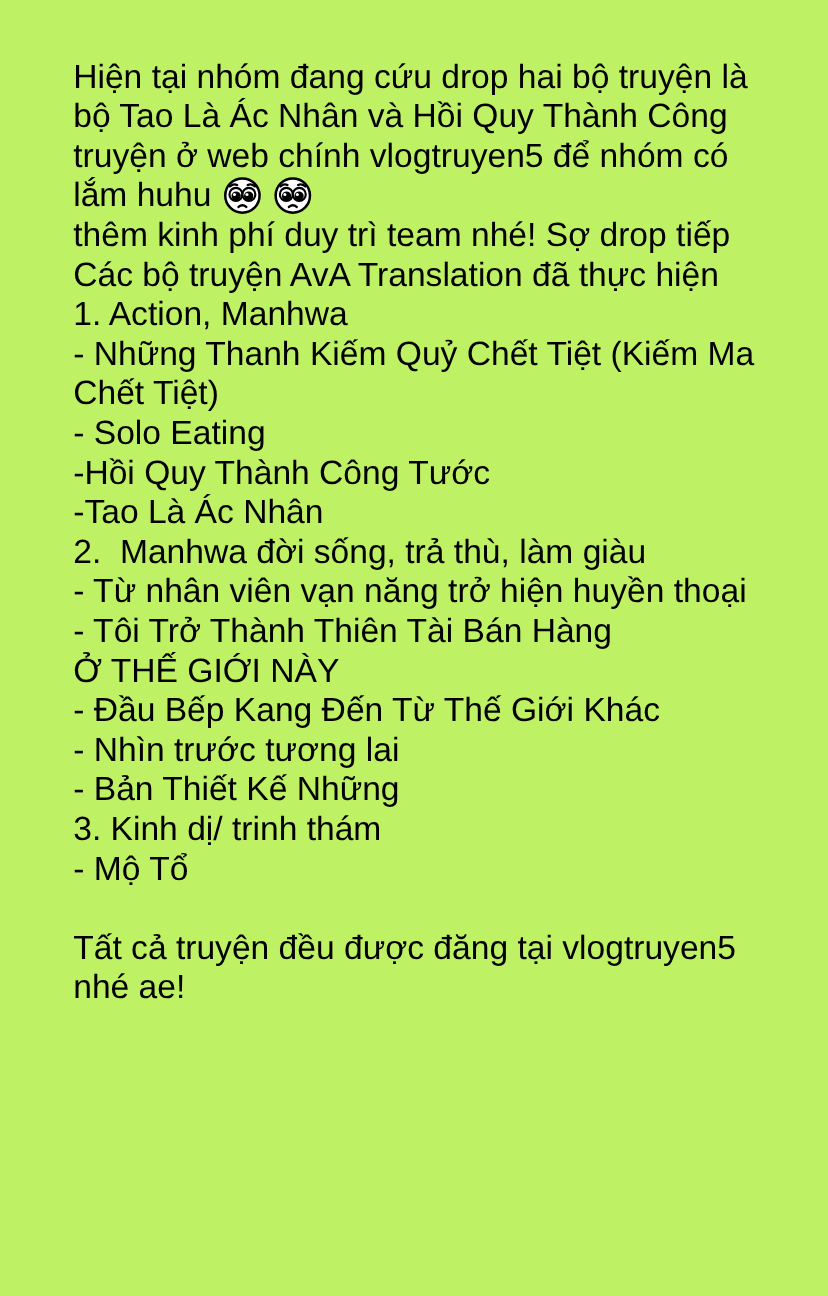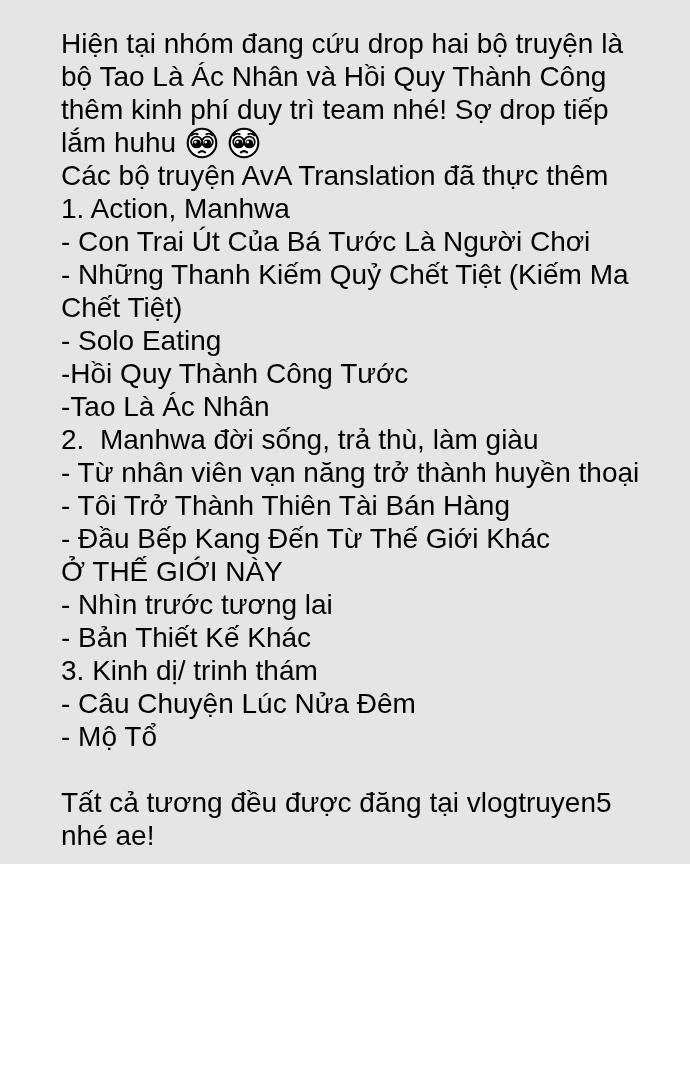--- a/index.html
+++ b/index.html
@@ -8,27 +8,27 @@
     background: #ffffff;
   }
   body {
     width: 690px;
     height: 1080px;
     overflow: hidden;
   }
   .page {
     box-sizing: border-box;
     width: 690px;
-    height: 864px;
-    padding: 27px 18px 0 61px;
+    height: 1080px;
+    padding: 47px 18px 0 61px;
     font-family: "Liberation Sans", "DejaVu Sans", sans-serif;
     font-size: 28px;
     line-height: 33px;
     color: #000000;
-    background: #e5e5e5;
+    background: #bef264;
   }
   .line {
     white-space: pre;
     height: 33px;
   }
   .emoji {
     display: inline-block;
     margin-left: 10px;
   }
   .emoji svg {
@@ -38,21 +38,21 @@
     display: inline-block;
   }
 </style>
 </head>
 <body>
 
 <div class="page">
   <div id="announcement">
       <div class="line"><span>Hiện tại nhóm đang cứu drop hai bộ truyện là</span></div>
       <div class="line"><span>bộ Tao Là Ác Nhân và Hồi Quy Thành Công</span></div>
-      <div class="line"><span>thêm kinh phí duy trì team nhé! Sợ drop tiếp</span></div>
+      <div class="line"><span>truyện ở web chính vlogtruyen5 để nhóm có</span></div>
       <div class="line"><span>lắm huhu</span><span class="emoji"><svg viewBox="0 0 32 32" xmlns="http://www.w3.org/2000/svg" fill="none">
             <circle cx="16" cy="16" r="14.3" fill="#ffffff" stroke="#000000" stroke-width="2.1"></circle>
             <path d="M5.6,8.4 Q8.6,5.6 11.6,7.2" stroke="#000000" stroke-width="1.9" stroke-linecap="round"></path>
             <path d="M20.4,7.2 Q23.4,5.6 26.4,8.4" stroke="#000000" stroke-width="1.9" stroke-linecap="round"></path>
             <circle cx="10.6" cy="15" r="5.4" fill="#ffffff" stroke="#000000" stroke-width="1.8"></circle>
             <circle cx="21.4" cy="15" r="5.4" fill="#ffffff" stroke="#000000" stroke-width="1.8"></circle>
             <circle cx="10.8" cy="16.4" r="3.9" fill="#000000"></circle>
             <circle cx="21.2" cy="16.4" r="3.9" fill="#000000"></circle>
             <circle cx="9.4" cy="15.1" r="1.3" fill="#ffffff"></circle>
             <circle cx="19.8" cy="15.1" r="1.3" fill="#ffffff"></circle>
@@ -62,35 +62,34 @@
             <path d="M5.6,8.4 Q8.6,5.6 11.6,7.2" stroke="#000000" stroke-width="1.9" stroke-linecap="round"></path>
             <path d="M20.4,7.2 Q23.4,5.6 26.4,8.4" stroke="#000000" stroke-width="1.9" stroke-linecap="round"></path>
             <circle cx="10.6" cy="15" r="5.4" fill="#ffffff" stroke="#000000" stroke-width="1.8"></circle>
             <circle cx="21.4" cy="15" r="5.4" fill="#ffffff" stroke="#000000" stroke-width="1.8"></circle>
             <circle cx="10.8" cy="16.4" r="3.9" fill="#000000"></circle>
             <circle cx="21.2" cy="16.4" r="3.9" fill="#000000"></circle>
             <circle cx="9.4" cy="15.1" r="1.3" fill="#ffffff"></circle>
             <circle cx="19.8" cy="15.1" r="1.3" fill="#ffffff"></circle>
             <path d="M12.8,25.4 Q16,22.8 19.2,25.4" stroke="#000000" stroke-width="2.1" stroke-linecap="round"></path>
           </svg></span></div>
-      <div class="line"><span>Các bộ truyện AvA Translation đã thực thêm</span></div>
+      <div class="line"><span>thêm kinh phí duy trì team nhé! Sợ drop tiếp</span></div>
+      <div class="line"><span>Các bộ truyện AvA Translation đã thực hiện</span></div>
       <div class="line"><span>1. Action, Manhwa</span></div>
-      <div class="line"><span>- Con Trai Út Của Bá Tước Là Người Chơi</span></div>
       <div class="line"><span>- Những Thanh Kiếm Quỷ Chết Tiệt (Kiếm Ma</span></div>
       <div class="line"><span>Chết Tiệt)</span></div>
       <div class="line"><span>- Solo Eating</span></div>
       <div class="line"><span>-Hồi Quy Thành Công Tước</span></div>
       <div class="line"><span>-Tao Là Ác Nhân</span></div>
       <div class="line"><span>2.  Manhwa đời sống, trả thù, làm giàu</span></div>
-      <div class="line"><span>- Từ nhân viên vạn năng trở thành huyền thoại</span></div>
+      <div class="line"><span>- Từ nhân viên vạn năng trở hiện huyền thoại</span></div>
       <div class="line"><span>- Tôi Trở Thành Thiên Tài Bán Hàng</span></div>
+      <div class="line"><span>Ở THẾ GIỚI NÀY</span></div>
       <div class="line"><span>- Đầu Bếp Kang Đến Từ Thế Giới Khác</span></div>
-      <div class="line"><span>Ở THẾ GIỚI NÀY</span></div>
       <div class="line"><span>- Nhìn trước tương lai</span></div>
-      <div class="line"><span>- Bản Thiết Kế Khác</span></div>
+      <div class="line"><span>- Bản Thiết Kế Những</span></div>
       <div class="line"><span>3. Kinh dị/ trinh thám</span></div>
-      <div class="line"><span>- Câu Chuyện Lúc Nửa Đêm</span></div>
       <div class="line"><span>- Mộ Tổ</span></div>
       <div class="line"><span></span></div>
-      <div class="line"><span>Tất cả tương đều được đăng tại vlogtruyen5</span></div>
+      <div class="line"><span>Tất cả truyện đều được đăng tại vlogtruyen5</span></div>
       <div class="line"><span>nhé ae!</span></div>
     </div>
 </div>
 
 </body></html>

